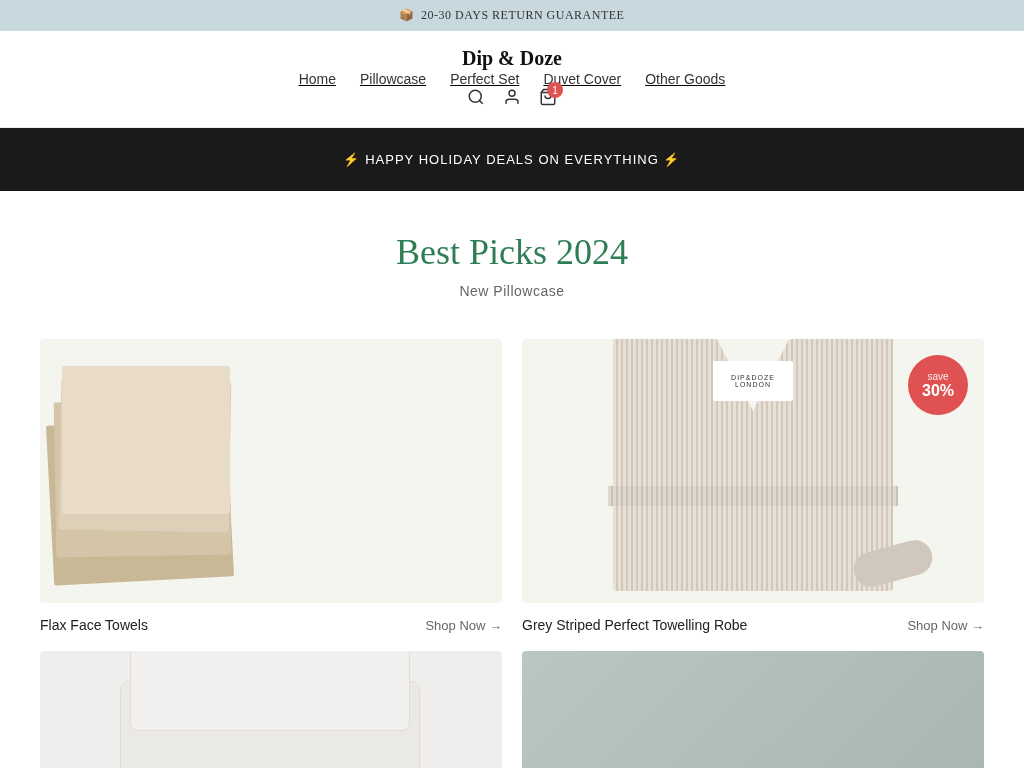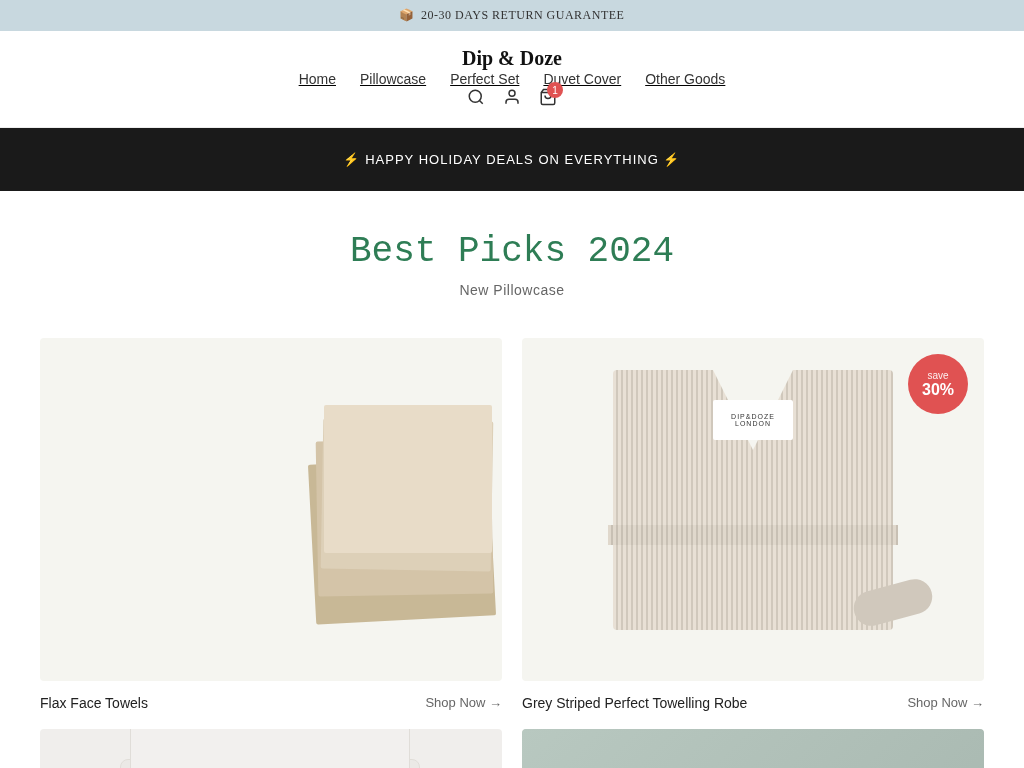--- a/index.html
+++ b/index.html
@@ -89,21 +89,21 @@
 
     
     .hero-section {
       text-align: center;
       padding: 40px 20px 20px;
     }
     .hero-title {
       font-size: 36px;
       color: #2e7d55;
       font-weight: 400;
-      font-family: Liberation Mono, monospace;
+      font-family: Liberation Serif, serif;
       margin-bottom: 10px;
     }
     .hero-subtitle {
       font-size: 14px;
       color: #666;
       font-family: Arial, sans-serif;
       letter-spacing: 0.5px;
     }
 
     
@@ -117,24 +117,24 @@
     }
     .product-card {
       flex: 1;
       position: relative;
     }
     .product-image-container {
       position: relative;
       background: #f5f5f0;
       border-radius: 4px;
       overflow: hidden;
-      height: 343px;
-      display: flex;
-      align-items: center;
-      justify-content: flex-end;
+      height: 264px;
+      display: flex;
+      align-items: center;
+      justify-content: flex-start;
     }
 
     
     .towels-img {
       width: 200px;
       height: 220px;
       position: relative;
     }
     .towel-layer {
       position: absolute;
@@ -275,21 +275,21 @@
       font-size: 10px;
       opacity: 0.9;
     }
     .save-percent {
       font-size: 16px;
       font-weight: 700;
     }
 
     .product-info {
       display: flex;
-      align-items: flex-start;
+      align-items: center;
       justify-content: space-between;
       padding: 14px 0 8px;
     }
     .product-name {
       font-size: 14px;
       color: #222;
       font-family: Arial, sans-serif;
     }
     .shop-now-link {
       font-size: 13px;

